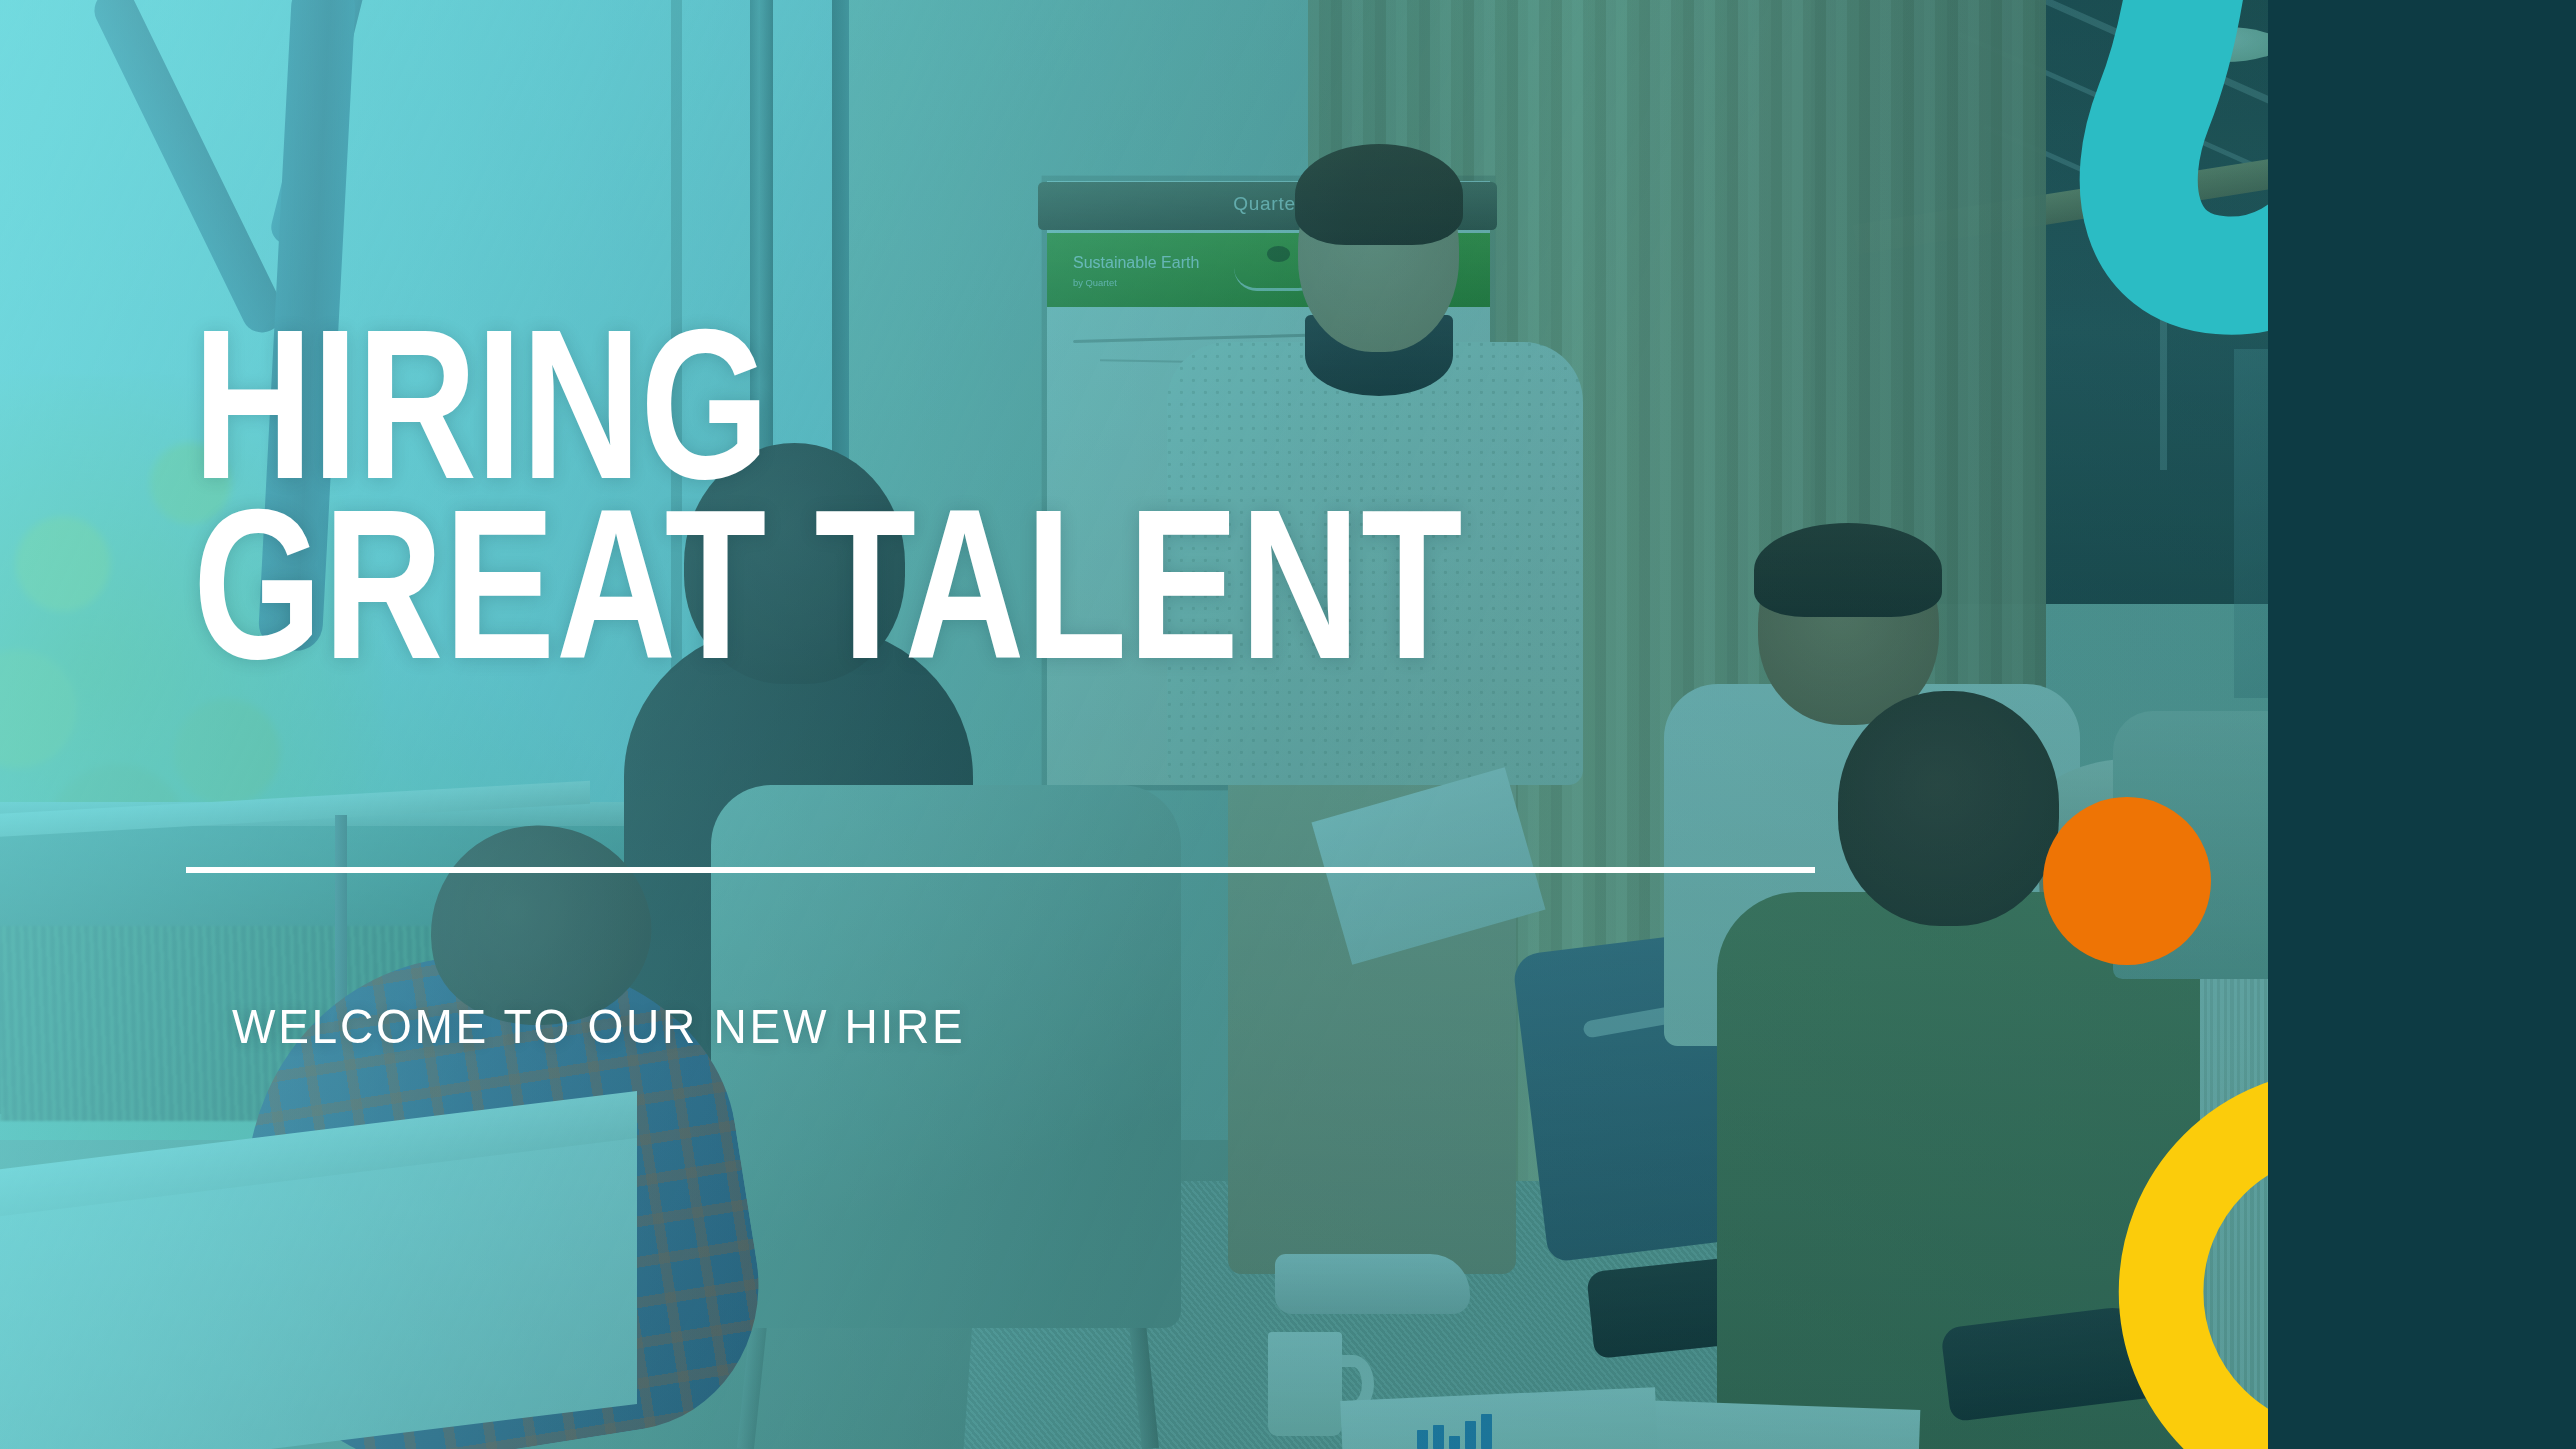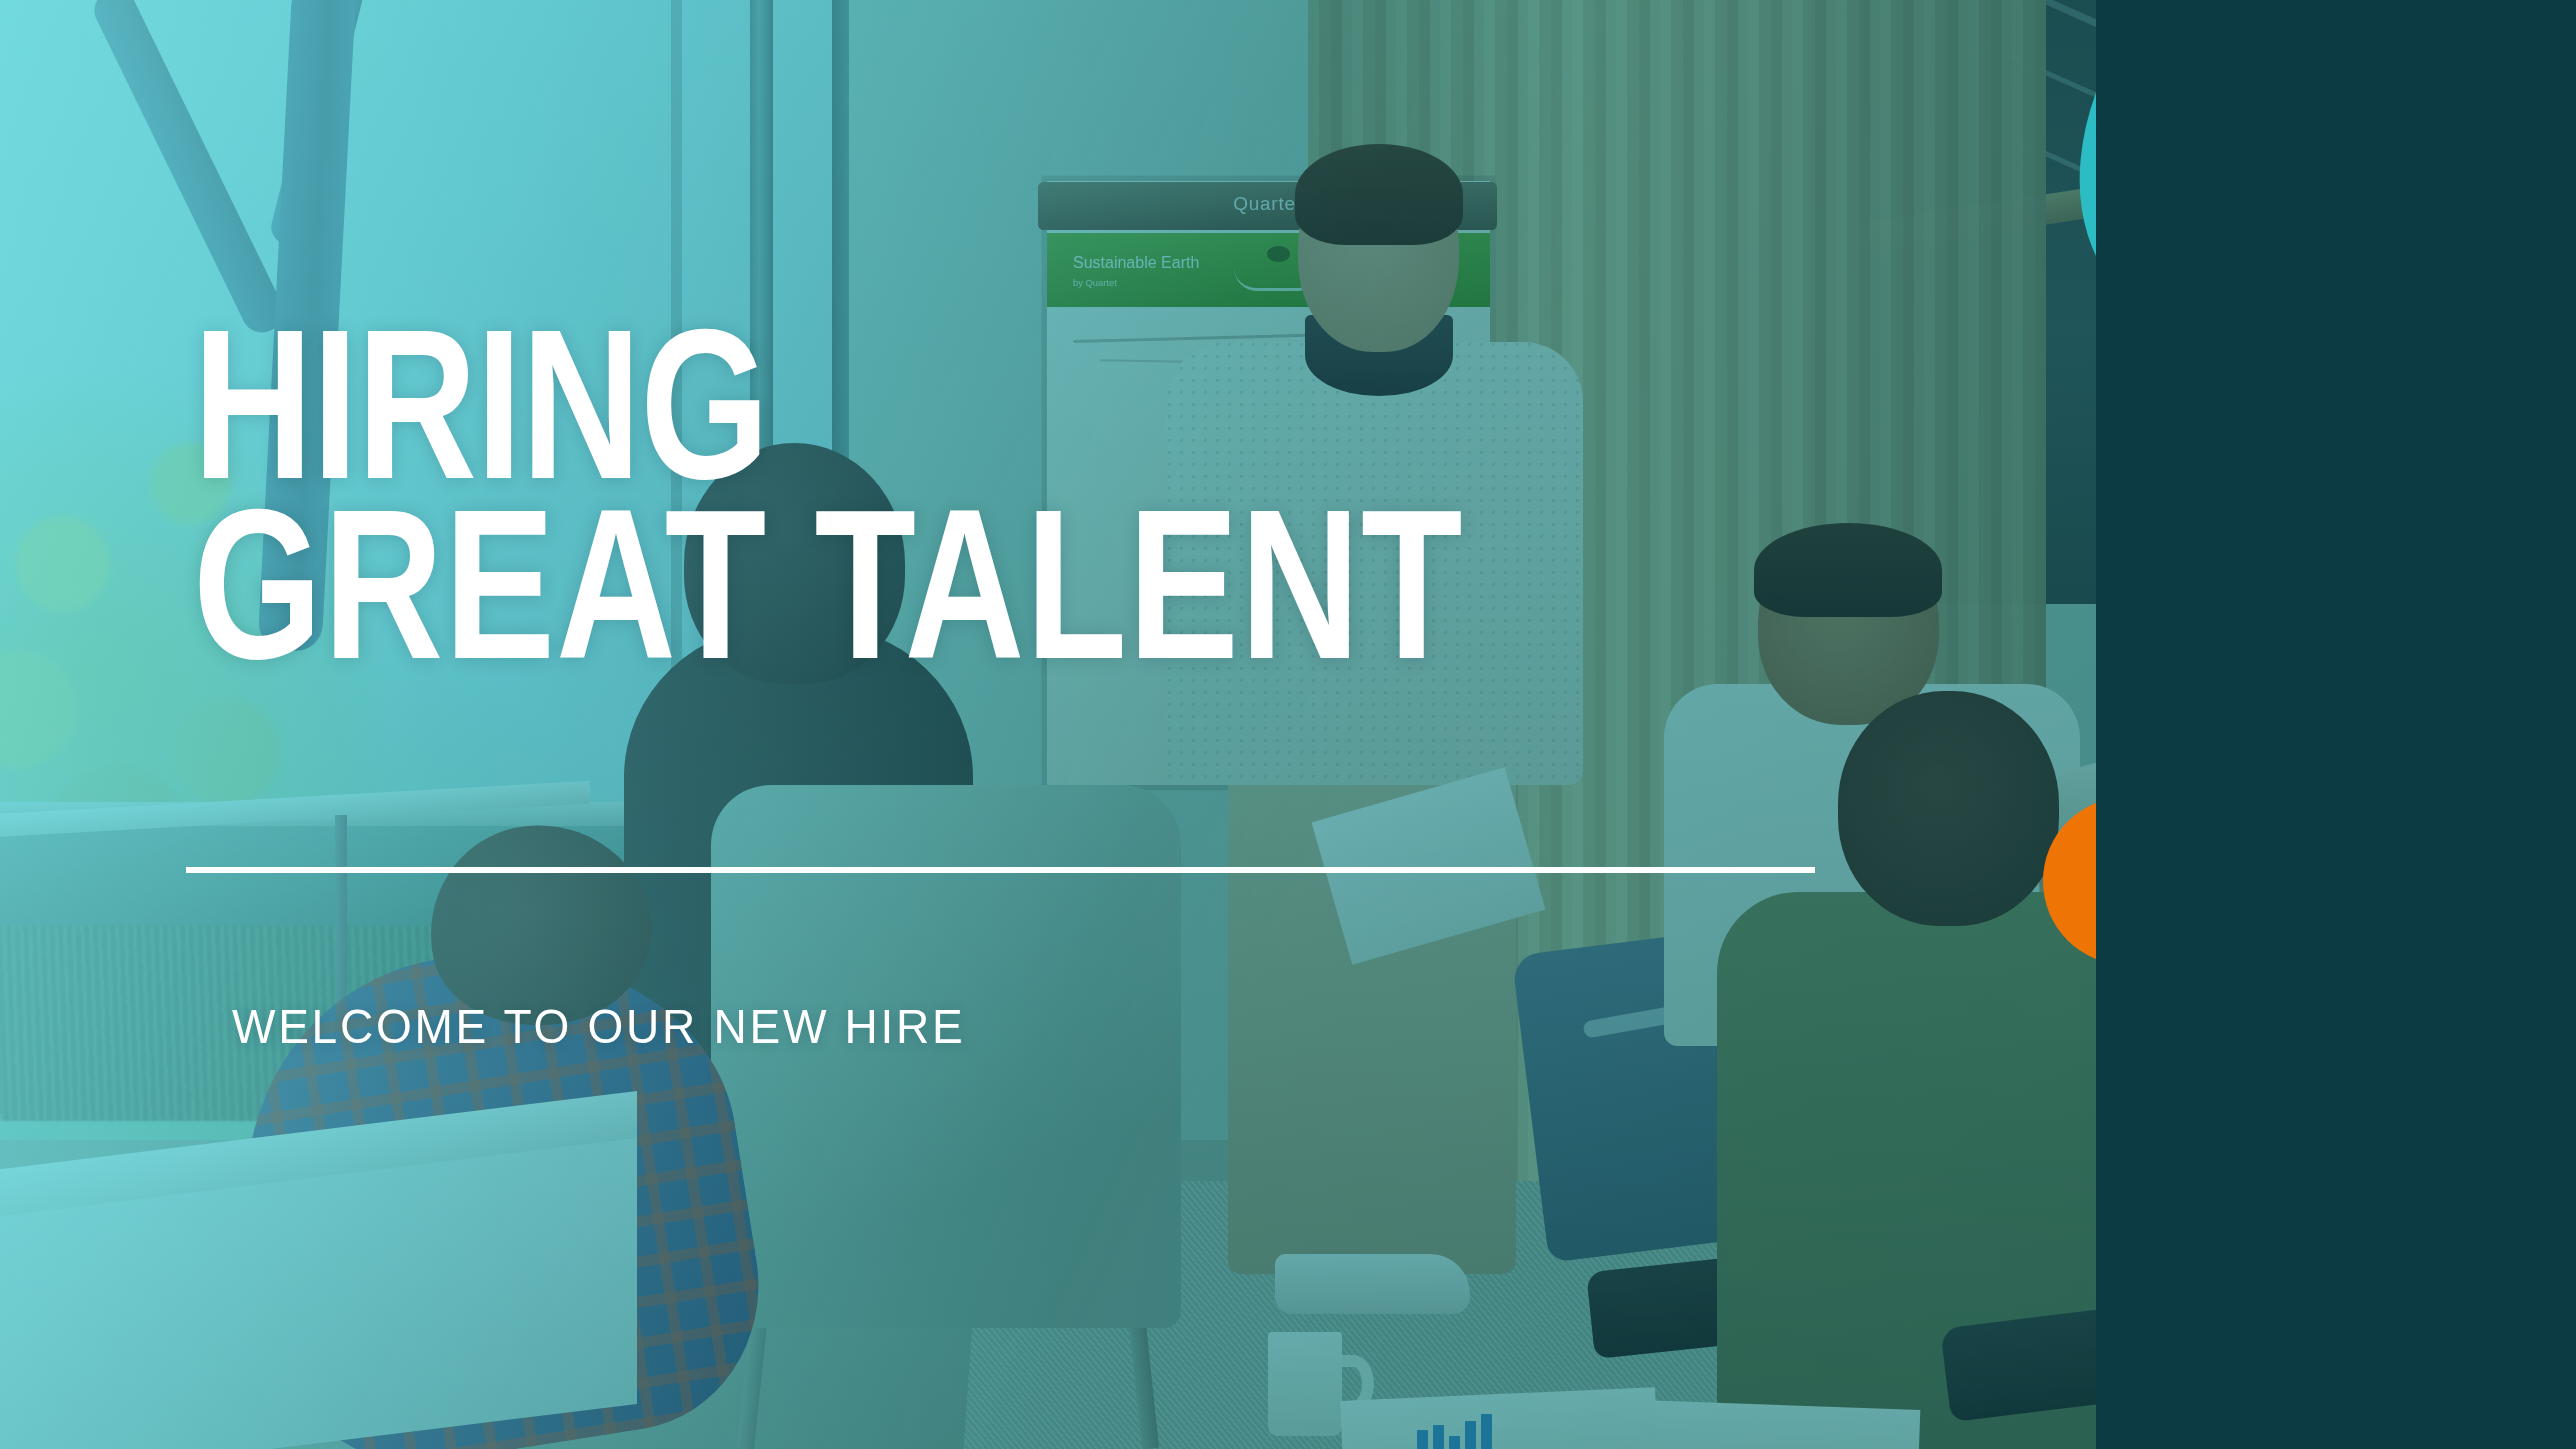--- a/index.html
+++ b/index.html
@@ -1,20 +1,20 @@
 <!DOCTYPE html>
 <html style="font-size:10.7px"><head>
 <meta charset="utf-8">
 <style>
   * { margin:0; padding:0; box-sizing:border-box; }
   html,body { background:#0d3b44; }
 
   .stage{
     position:relative;
-    width:2096px; height:1449px;
+    width:2268px; height:1449px;
     overflow:hidden;
     font-family:"Liberation Sans", sans-serif;
     background:#1c6e79;
   }
 
   
   .photo{ position:absolute; inset:0; overflow:hidden; }
 
   
   .room-wall{

